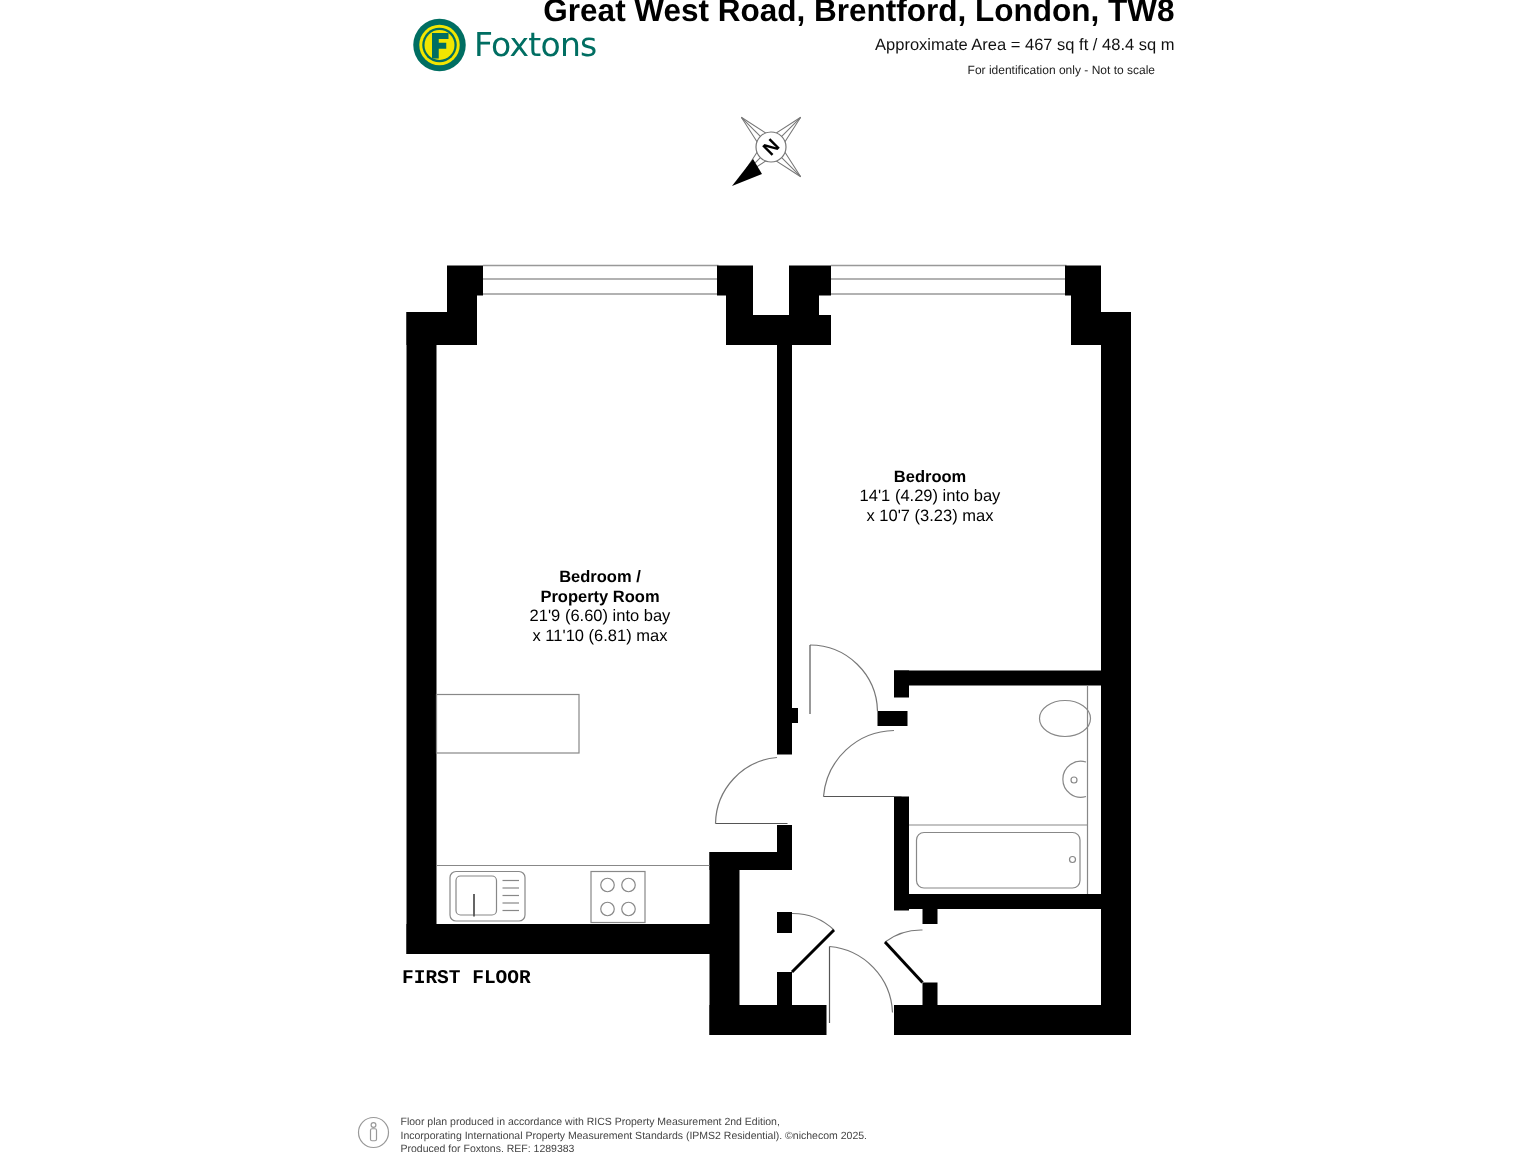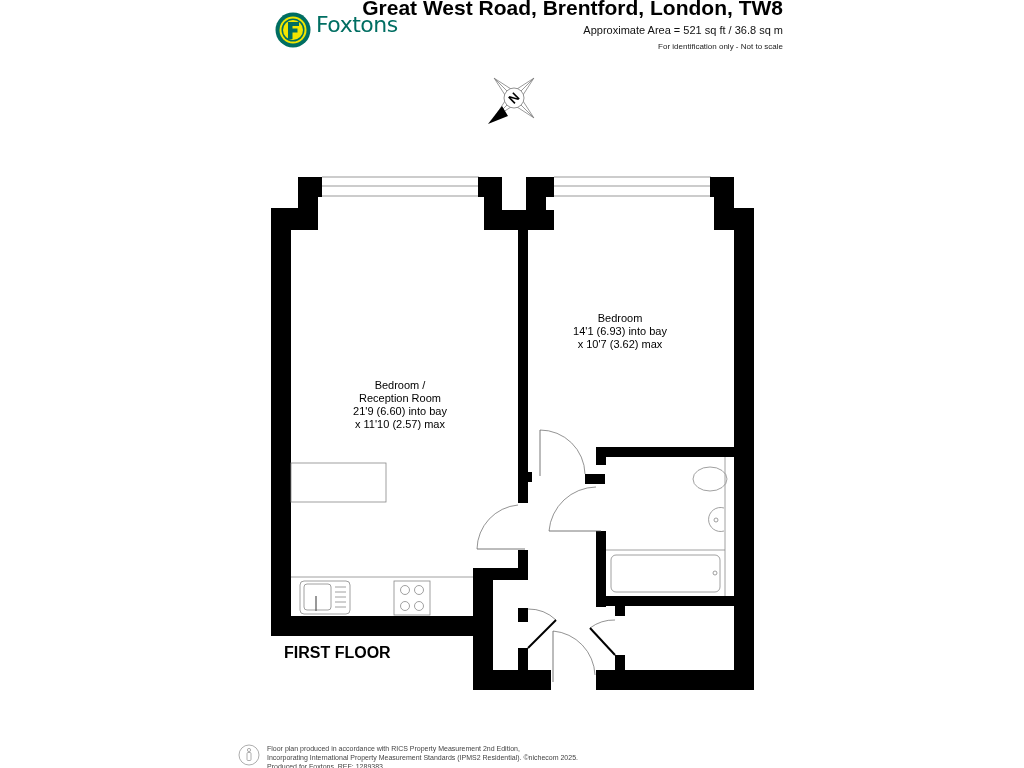--- a/index.html
+++ b/index.html
@@ -1,50 +1,50 @@
 <!DOCTYPE html>
 <html><head>
 <meta charset="utf-8">
 <style>
   html, body { margin: 0; padding: 0; background: #ffffff; }
   body { width: 1024px; height: 768px; position: relative; overflow: hidden; font-family: "Liberation Sans", sans-serif; color: #000; }
   .abs { position: absolute; }
-  .logo { left: 275px; top: 12px; display: flex; }
+  .logo { left: 275px; top: 12px; display: flex; align-items: center; }
   .logo-badge { width: 36px; height: 36px; }
   .logo-text { font-family: "DejaVu Sans", sans-serif; font-size: 22px; color: #006e62; margin-left: 5px; letter-spacing: -0.5px; font-weight: 500; }
   .title { right: 241px; top: -4px; font-size: 21px; font-weight: bold; white-space: nowrap; }
   .area { right: 241px; top: 24px; font-size: 11px; white-space: nowrap; color: #111; }
-  .note { right: 241px; top: 42px; font-size: 8px; white-space: nowrap; color: #222; }
+  .note { right: 254px; top: 42px; font-size: 8px; white-space: nowrap; color: #222; }
   .compass { left: 484px; top: 68px; width: 60px; height: 60px; }
   .plan { left: 0; top: 0; width: 1024px; height: 768px; }
   .room-label { text-align: center; font-size: 11px; line-height: 13px; white-space: nowrap; }
-  .room-label .name { font-weight: normal; }
+  .room-label .name { font-weight: bold; }
   .kitchen-label { left: 330px; top: 379px; width: 140px; }
   .bedroom-label { left: 550px; top: 312px; width: 140px; }
-  .floor-label { left: 284px; top: 644px; font-size: 16px; font-weight: bold; }
+  .floor-label { left: 268px; top: 644px; font-size: 13px; font-weight: bold; font-family: Liberation Mono, monospace; }
   .footer { left: 238px; top: 744px; display: flex; align-items: flex-start; }
   .footer-icon { width: 22px; height: 22px; margin-right: 7px; }
   .footer-text { font-size: 7px; line-height: 9px; color: #444; }
 </style>
 </head>
 <body>
 
 <div class="abs logo">
   <svg class="logo-badge" viewBox="0 0 36 36">
     <circle cx="18" cy="18" r="17.5" fill="#006e62"></circle>
     <circle cx="18" cy="18" r="13.5" fill="#f2e600"></circle>
     <circle cx="18" cy="18" r="11.5" fill="#006e62"></circle>
     <circle cx="18" cy="18" r="10" fill="#f2e600"></circle>
     <path d="M13 10 H24 V14 H17.5 V16.5 H22.5 V20.5 H17.5 V27 H13 Z" fill="#006e62"></path>
   </svg>
   <span class="logo-text">Foxtons</span>
 </div>
 
 <div class="abs title">Great West Road, Brentford, London, TW8</div>
-<div class="abs area">Approximate Area = 521 sq ft / 36.8 sq m</div>
+<div class="abs area">Approximate Area = 467 sq ft / 48.4 sq m</div>
 <div class="abs note">For identification only - Not to scale</div>
 
 <svg class="abs compass" viewBox="0 0 60 60">
   <g transform="rotate(-45 30 30)" stroke="#777" stroke-width="0.7" fill="none">
     <polygon points="30,2 35,25 58,30 35,35 30,58 25,35 2,30 25,25"></polygon>
     <line x1="30" y1="2" x2="30" y2="58"></line>
     <line x1="2" y1="30" x2="58" y2="30"></line>
   </g>
   <polygon points="4,56 18,38 24,48" fill="#000"></polygon>
   <circle cx="30" cy="30" r="10" fill="#fff" stroke="#777" stroke-width="0.8"></circle>
@@ -153,29 +153,29 @@
     <path d="M724 508 A 12 12 0 1 0 724 531"></path>
     <circle cx="716" cy="520" r="2"></circle>
     <line x1="606" y1="550" x2="725" y2="550"></line>
     <rect x="611" y="555" width="109" height="37" rx="5"></rect>
     <circle cx="715" cy="573" r="2"></circle>
   </g>
 </svg>
 
 <div class="abs room-label kitchen-label">
   <div class="name">Bedroom /</div>
-  <div class="name">Reception Room</div>
+  <div class="name">Property Room</div>
   <div>21'9 (6.60) into bay</div>
-  <div>x 11'10 (2.57) max</div>
+  <div>x 11'10 (6.81) max</div>
 </div>
 
 <div class="abs room-label bedroom-label">
   <div class="name">Bedroom</div>
-  <div>14'1 (6.93) into bay</div>
-  <div>x 10'7 (3.62) max</div>
+  <div>14'1 (4.29) into bay</div>
+  <div>x 10'7 (3.23) max</div>
 </div>
 
 <div class="abs floor-label">FIRST FLOOR</div>
 
 <div class="abs footer">
   <svg class="footer-icon" viewBox="0 0 22 22">
     <circle cx="11" cy="11" r="10" fill="none" stroke="#999" stroke-width="0.8"></circle>
     <circle cx="11" cy="6" r="1.6" fill="none" stroke="#999" stroke-width="0.8"></circle>
     <rect x="9" y="8.5" width="4" height="8" rx="1" fill="none" stroke="#999" stroke-width="0.8"></rect>
   </svg>

